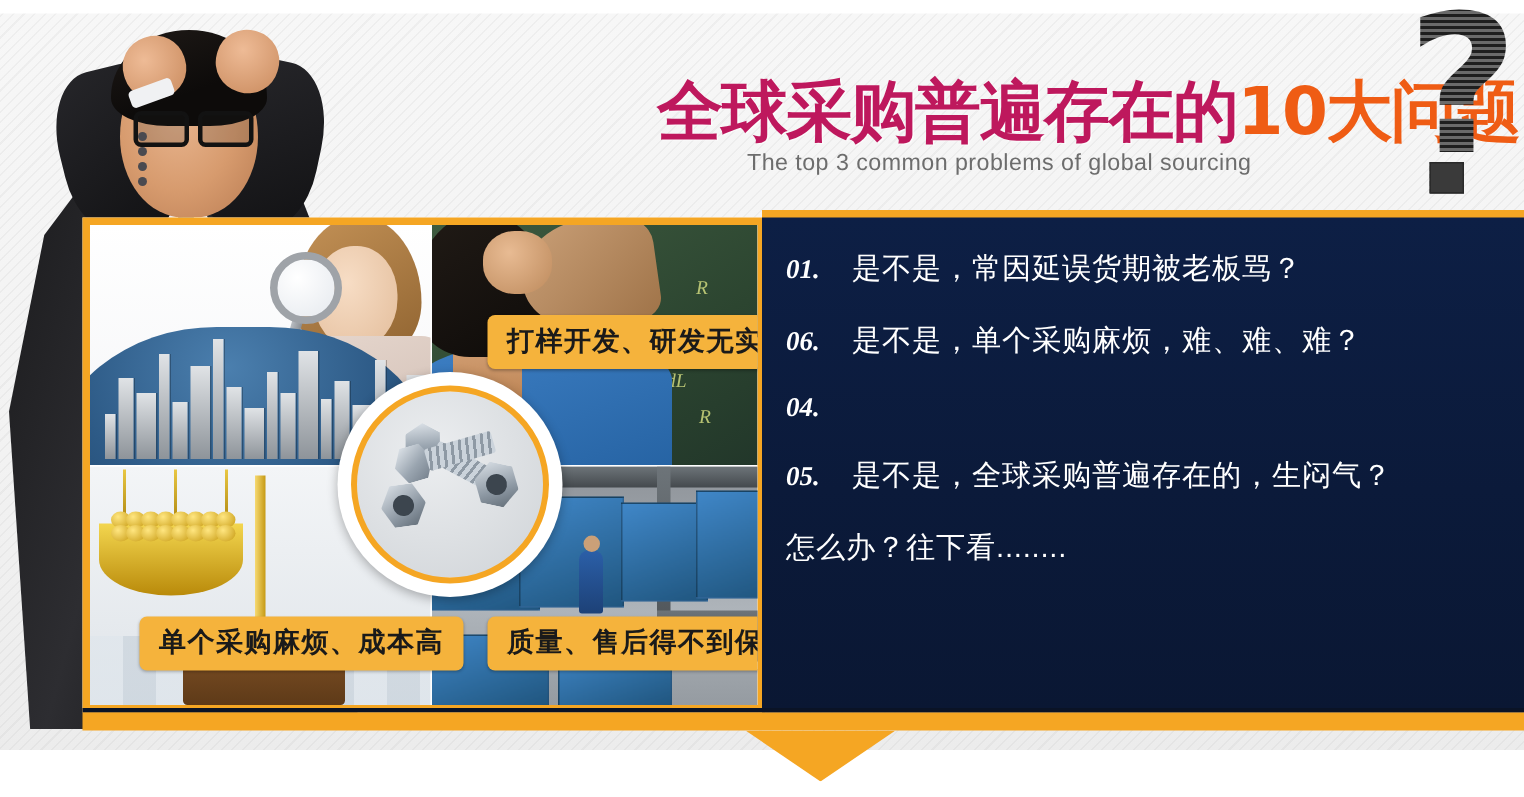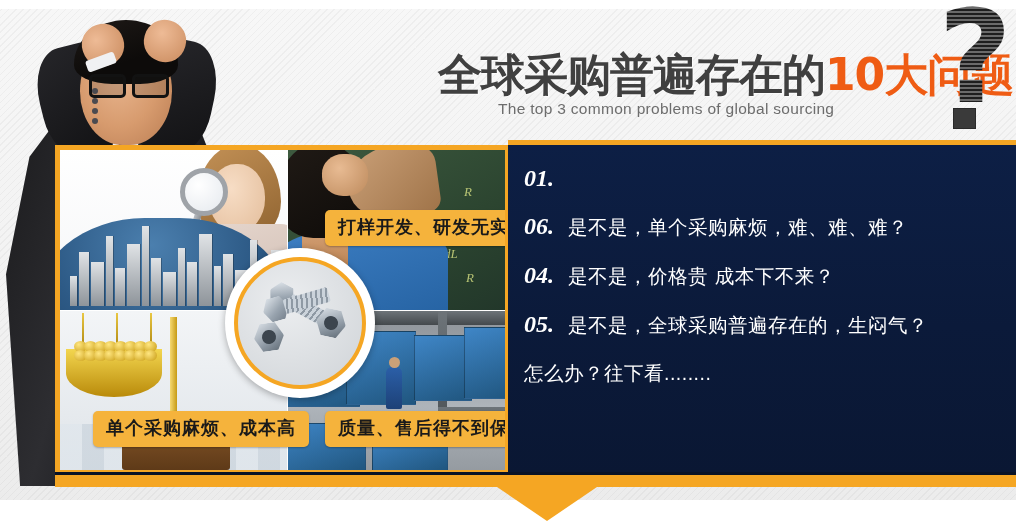--- a/index.html
+++ b/index.html
@@ -25,21 +25,21 @@
 
   
   .headline{
     position:absolute; left:438px; top:48px; width:520px; height:56px;
     white-space:nowrap;
   }
   .hl-black,.hl-orange{
     font-weight:bold; font-size:44px; line-height:54px; letter-spacing:-1px;
     font-family:"DejaVu Sans","Liberation Sans",sans-serif;
   }
-  .hl-black{ color:#404040; text-shadow:1px 1px 0 rgba(255,255,255,.7);text-align:right; }
+  .hl-black{ color:#be185d; text-shadow:1px 1px 0 rgba(255,255,255,.7);text-align:right; }
   .hl-orange{ color:#ef5c14; }
   .subhead{
     position:absolute; left:498px; top:100px; width:480px;
     font-size:15.5px; color:#6d6d6d; letter-spacing:.3px; white-space:nowrap;
     font-family:"Liberation Sans",sans-serif;
   }
 
   
   .qmark{
     position:absolute; left:938px; top:6px; width:80px; height:105px;
@@ -291,21 +291,21 @@
   .panel{
     position:absolute; left:508px; top:145px; width:508px; height:330px;
     background:linear-gradient(180deg,#0d1f45 0%,#0b1a3a 55%,#0a1733 100%);
   }
   .panel-top-rule{
     position:absolute; left:508px; top:140px; width:508px; height:6px; background:#f5a623;
   }
   .qlist{ position:absolute; left:16px; top:20px; right:10px; }
   .qrow{ display:flex; align-items:baseline; margin-bottom:21px; }
   .qnum{
-    color:#ffffff; font-size:24px; font-style:italic; font-weight:bold;
+    color:#ffffff; font-size:18px; font-style:italic; font-weight:bold;
     width:44px; flex:0 0 44px;
     font-family:"Liberation Serif","DejaVu Serif",serif;
   }
   .qtext{
     color:#ffffff; font-size:19.5px; letter-spacing:.5px;
     font-family:"DejaVu Sans","Liberation Sans",sans-serif;
   }
   .qfoot{
     color:#ffffff; font-size:19.5px; letter-spacing:.5px; margin-top:4px;
     font-family:Liberation Sans, sans-serif;
@@ -470,28 +470,28 @@
     <div class="chip" style="left:265px;top:60px;">打样开发、研发无实力</div>
     <div class="chip" style="left:33px;top:261px;">单个采购麻烦、成本高</div>
     <div class="chip" style="left:265px;top:261px;">质量、售后得不到保障</div>
   </div>
 
   <div class="panel-top-rule"></div>
   <div class="panel">
     <div class="qlist" id="qlist">
         <div class="qrow">
           <div class="qnum">01.</div>
+          <div class="qtext">是不是，常因延误货期被老板骂？</div>
         </div>
         <div class="qrow">
           <div class="qnum">06.</div>
           <div class="qtext">是不是，单个采购麻烦，难、难、难？</div>
         </div>
         <div class="qrow">
           <div class="qnum">04.</div>
-          <div class="qtext">是不是，价格贵 成本下不来？</div>
         </div>
         <div class="qrow">
           <div class="qnum">05.</div>
           <div class="qtext">是不是，全球采购普遍存在的，生闷气？</div>
         </div>
         <div class="qfoot">怎么办？往下看........</div>
       </div>
   </div>
 
   <div class="blackline"></div>

